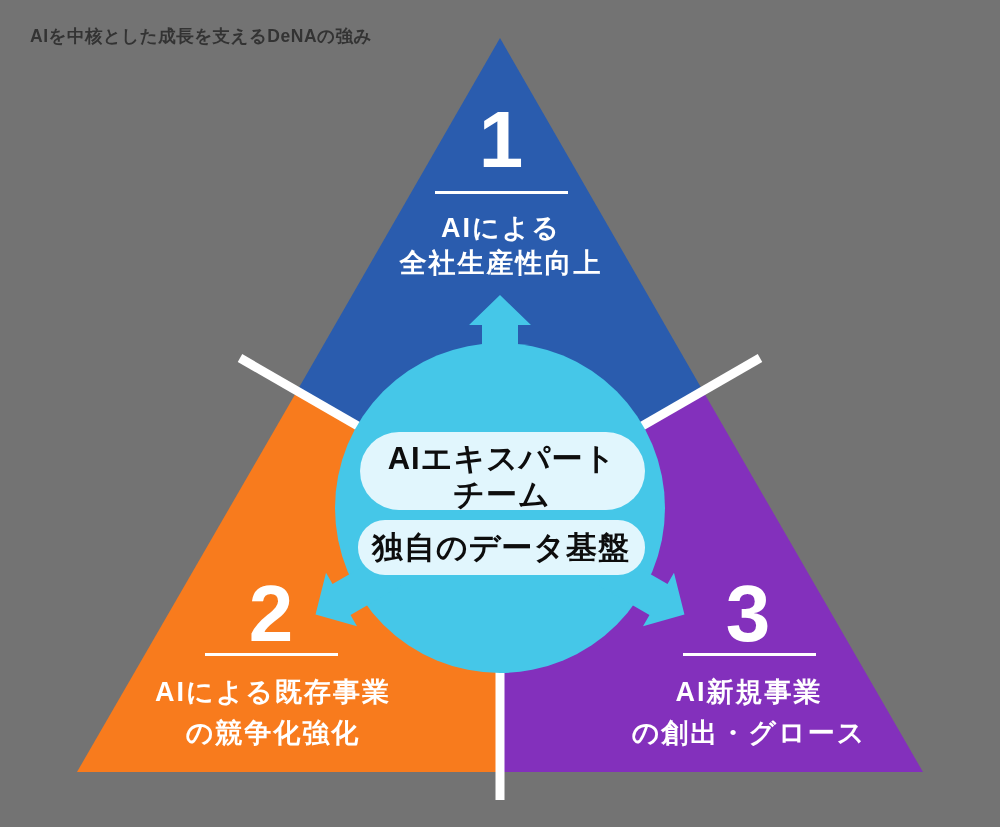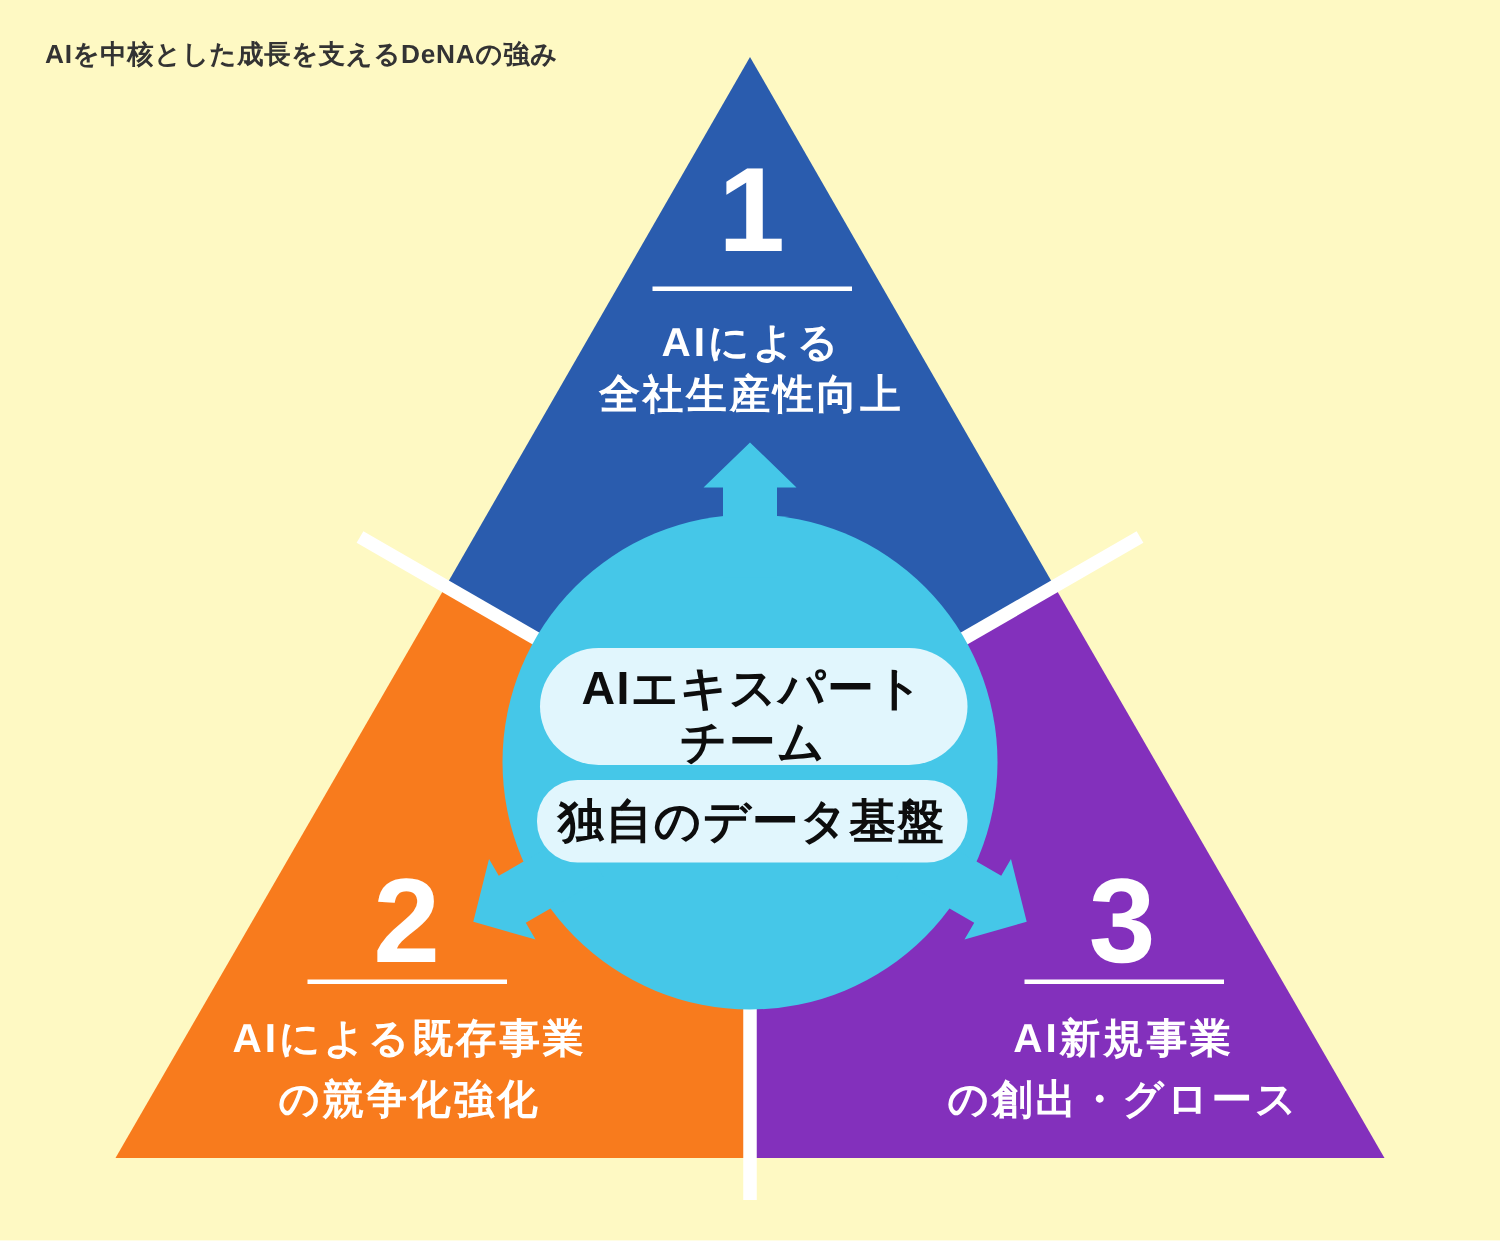--- a/index.html
+++ b/index.html
@@ -5,21 +5,21 @@
   html, body {
     margin: 0;
     padding: 0;
     background: #ffffff;
     font-family: "Liberation Sans", "DejaVu Sans", sans-serif;
   }
   .stage {
     position: relative;
     width: 1000px;
     height: 827px;
-    background: #fef9c3;
+    background: #737373;
     overflow: hidden;
   }
   svg { display: block; }
   .title-text {
     font-size: 17.5px;
     font-weight: 600;
     letter-spacing: 0.5px;
   }
   .num-text {
     font-size: 80px;

